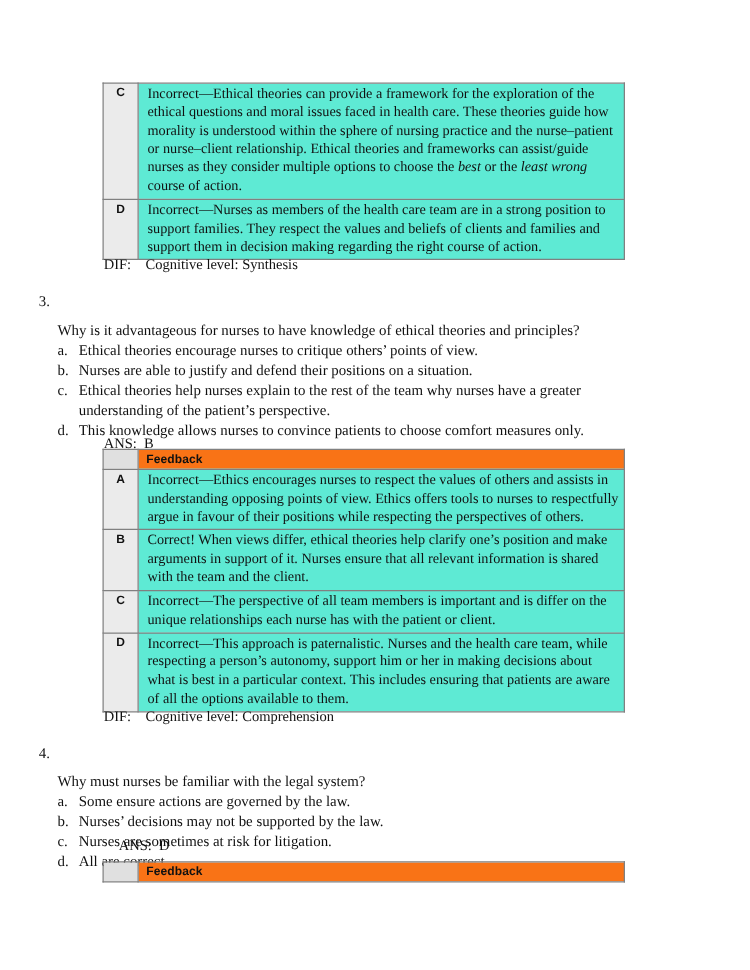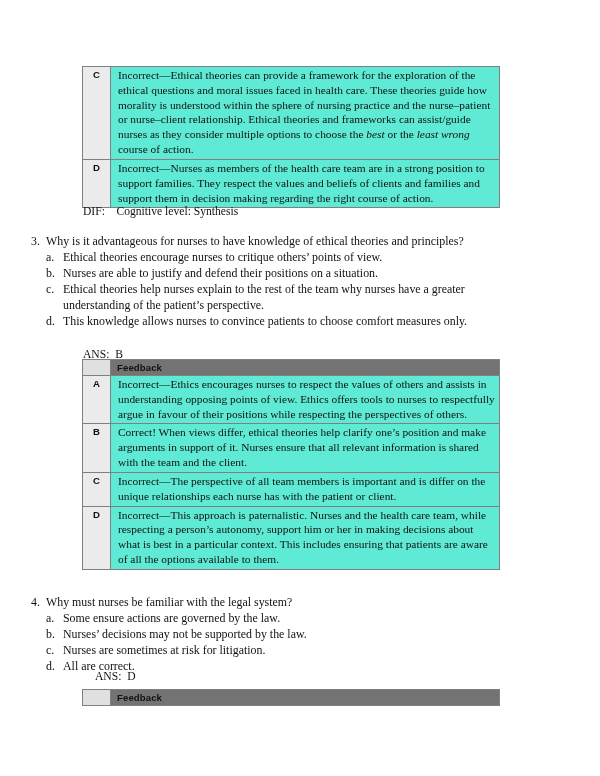--- a/index.html
+++ b/index.html
@@ -42,21 +42,21 @@
     font-size: 9.6px;
     padding: 2px 0 0 0;
     line-height: 1.2;
   }
   
   .fb-table td.hdr-blank {
     background: #e0e0e0;
     padding: 0;
   }
   .fb-table td.hdr-label {
-    background: #737373;
+    background: #f97316;
     font-family: "Liberation Sans", "DejaVu Sans", sans-serif;
     font-weight: bold;
     font-size: 9.6px;
     padding: 2px 0 1px 6px;
     line-height: 1.25;
     letter-spacing: 0.1px;
   }
   .fb-table td.body { padding-left: 7px; }
   .fb-table td.body p { margin: 0; }
   em { font-style: italic; }
@@ -74,21 +74,21 @@
     font-size: 11.9px;
     line-height: 1.345;
   }
   .qrow { display: flex; }
   .qnum {
     width: 20px;
     flex: 0 0 20px;
     text-align: right;
     padding-right: 6px;
   }
-  .qtext { flex: 1 1 auto; }
+  .qtext { flex: 1 1 auto; margin-top: 23px; }
   .choices { margin-top: 0; }
   .choice {
     display: flex;
     padding-left: 26px;
   }
   .clet {
     width: 17px;
     flex: 0 0 17px;
     text-align: left;
   }
@@ -175,20 +175,21 @@
         <td class="letter">C</td>
         <td class="body">Incorrect—The perspective of all team members is important and is differ on the unique relationships each nurse has with the patient or client.</td>
       </tr>
       <tr>
         <td class="letter">D</td>
         <td class="body">Incorrect—This approach is paternalistic. Nurses and the health care team, while respecting a person’s autonomy, support him or her in making decisions about what is best in a particular context. This includes ensuring that patients are aware of all the options available to them.</td>
       </tr>
     </tbody>
   </table>
 
+  <div class="dif" style="left:83px; top:566px;">DIF:    Cognitive level: Comprehension</div>
 
   <div class="qblock" style="left:20px; top:594px; width:490px;">
     <div class="qrow">
       <div class="qnum">4.</div>
       <div class="qtext">Why must nurses be familiar with the legal system?</div>
     </div>
     <div class="choices">
       <div class="choice">
         <div class="clet">a.</div>
         <div class="ctext">Some ensure actions are governed by the law.</div>

